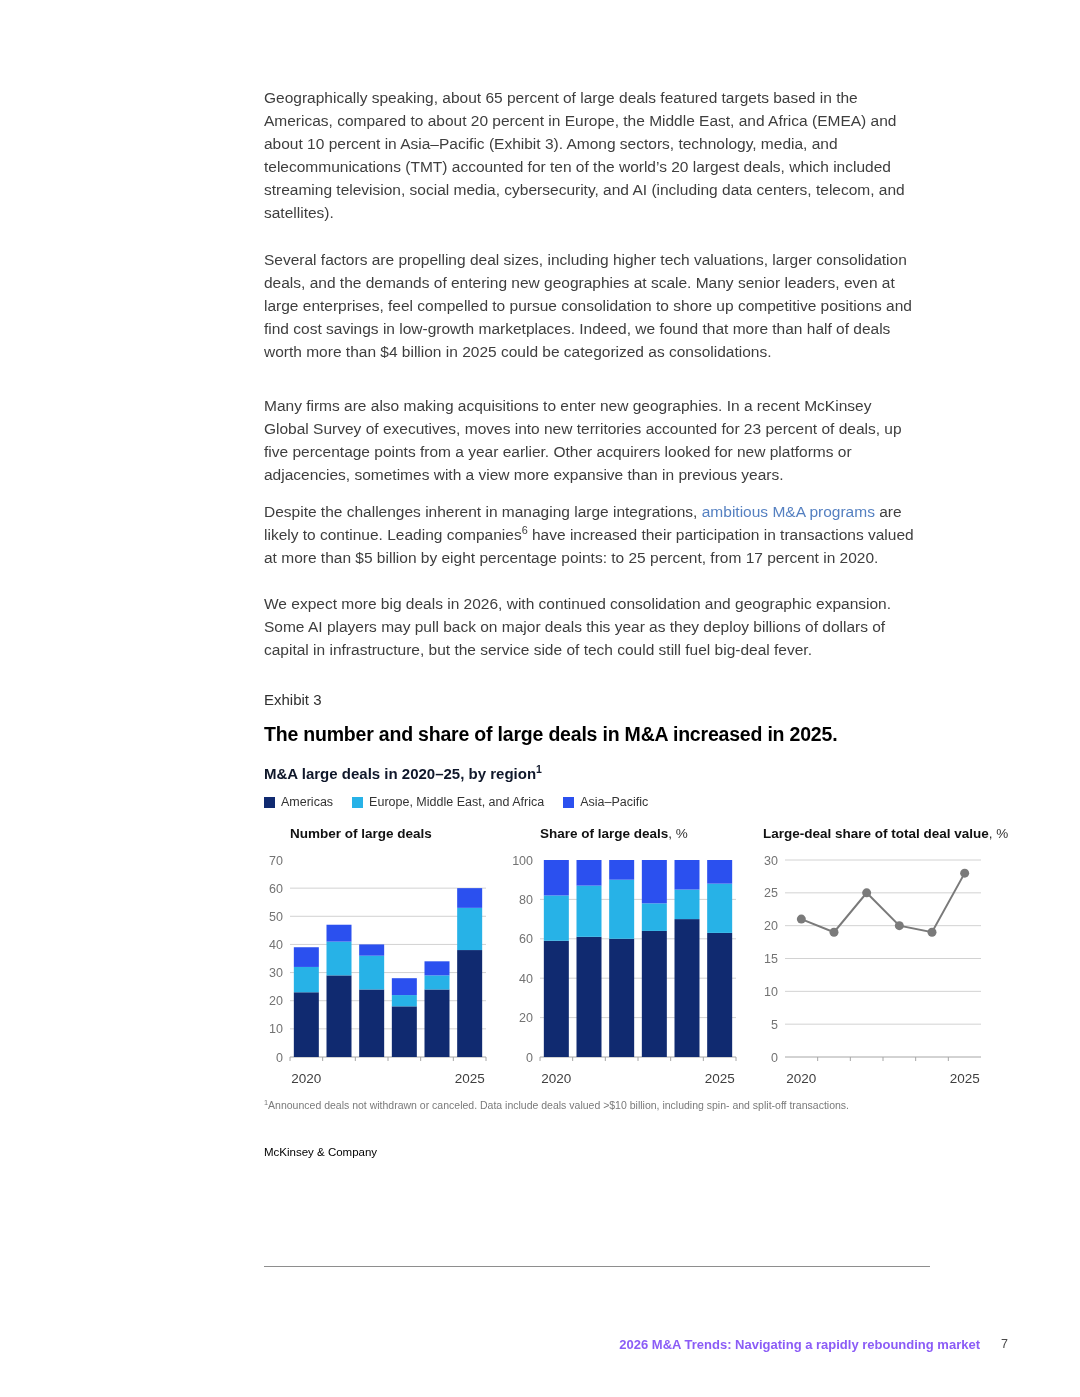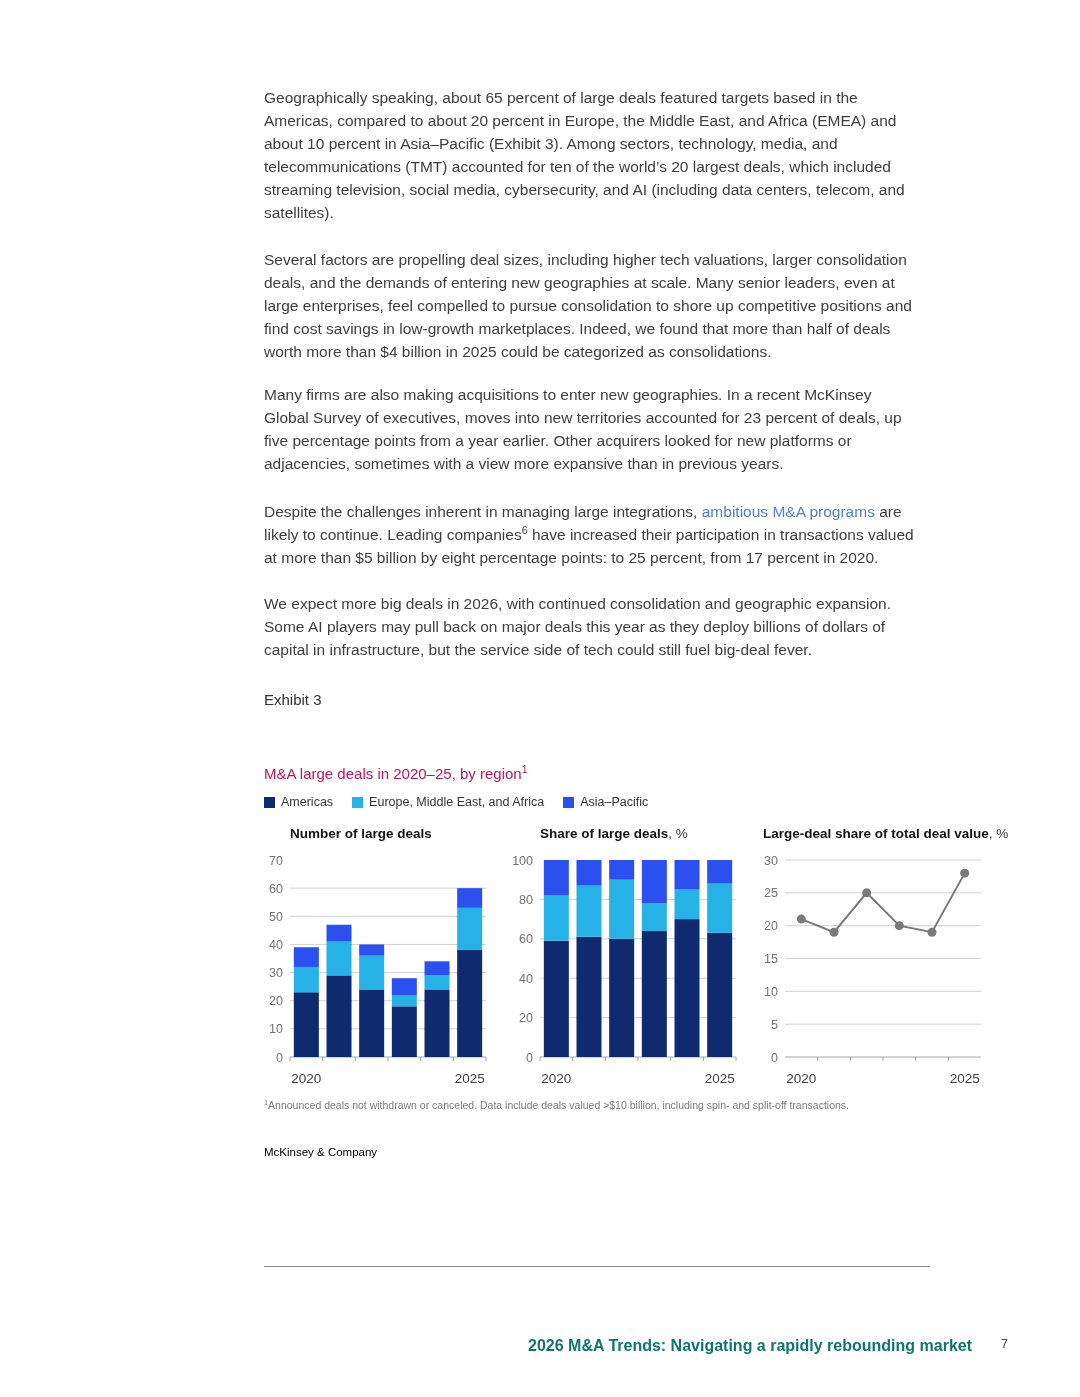--- a/index.html
+++ b/index.html
@@ -4,54 +4,55 @@
 <style>
   html,body{margin:0;padding:0;background:#ffffff;}
   .page{position:relative;width:1080px;height:1397px;background:#ffffff;
         font-family:"Liberation Sans",sans-serif;overflow:hidden;color:#3e3e3e;border-radius:21px;}
   .para{position:absolute;left:264px;width:656px;font-size:15.5px;line-height:23px;color:#3e3e3e;}
   .para a{color:var(--link,#5580c1);text-decoration:none;margin-top:38px;}
   sup{font-size:70%;line-height:0;}
   .exhibit-label{position:absolute;left:264px;top:691px;font-size:15px;color:#2f2f2f;}
   .exhibit-heading{position:absolute;left:264px;top:723px;width:680px;font-size:19.5px;
         font-weight:bold;color:#000;letter-spacing:-0.2px;}
-  .exhibit-subtitle{position:absolute;left:264px;top:765px;font-size:15px;font-weight:normal;color:#be185d;}
+  .exhibit-subtitle{position:absolute;left:264px;top:765px;font-size:15px;font-weight:bold;color:#0f172a;}
   .legend{position:absolute;left:264px;top:795px;display:flex;gap:19px;align-items:center;}
   .legend-item{display:flex;align-items:center;gap:6px;font-size:12.5px;color:#333;}
   .legend-swatch{width:11px;height:11px;display:inline-block;}
   .chart-title{position:absolute;top:826px;font-size:13.5px;color:#111;}
   .chart-title .b{font-weight:bold;}
   .chart-title .n{font-weight:normal;color:#333;}
   .chart-svg{position:absolute;top:848px;}
   svg text{font-family:"Liberation Sans",sans-serif;}
   .grid{stroke:#d2d2d2;stroke-width:1;}
   .baseline{stroke:#a6a6a6;stroke-width:1;}
   .tick{stroke:#a6a6a6;stroke-width:1;}
   .ylab{fill:#737373;font-size:12.5px;}
   .xlab{fill:#3f3f3f;font-size:13.5px;}
   .chart-footnote{position:absolute;left:264px;top:1098px;font-size:10.5px;line-height:14px;color:#7a7a7a;}
   .branding{position:absolute;left:264px;top:1146px;font-size:11.5px;font-weight:normal;color:#000;}
   .divider{position:absolute;left:264px;top:1266px;width:666px;height:0;border-top:1px solid #8e8e8e;}
   .page-footnote{position:absolute;left:264px;top:1276px;width:680px;font-size:11.5px;color:#4f4f4f;}
   .page-footnote sup{margin-right:3px;}
-  .footer-title{position:absolute;top:1337px;right:108px;font-size:16px;font-weight:bold;color:#0f766e;}
+  .footer-title{position:absolute;top:1337px;right:100px;font-size:13px;font-weight:bold;color:#8b5cf6;}
   .footer-page{position:absolute;top:1337px;left:1001px;font-size:12.5px;color:#4a4a4a;}
 </style>
 </head>
 <body>
 
 <div class="page">
 
   <p class="para" style="top:70px"><span>Geographically speaking, about 65 percent of large deals featured targets based in the Americas, compared to about 20 percent in Europe, the Middle East, and Africa (EMEA) and about 10 percent in Asia–Pacific (Exhibit 3). Among sectors, technology, media, and telecommunications (TMT) accounted for ten of the world’s 20 largest deals, which included streaming television, social media, cybersecurity, and AI (including data centers, telecom, and satellites).</span></p>
   <p class="para" style="top:232px"><span>Several factors are propelling deal sizes, including higher tech valuations, larger consolidation deals, and the demands of entering new geographies at scale. Many senior leaders, even at large enterprises, feel compelled to pursue consolidation to shore up competitive positions and find cost savings in low-growth marketplaces. Indeed, we found that more than half of deals worth more than $4 billion in 2025 could be categorized as consolidations.</span></p>
-  <p class="para" style="top:367px"><span>Many firms are also making acquisitions to enter new geographies. In a recent McKinsey Global Survey of executives, moves into new territories accounted for 23 percent of deals, up five percentage points from a year earlier. Other acquirers looked for new platforms or adjacencies, sometimes with a view more expansive than in previous years.</span></p>
+  <p class="para" style="top:378px"><span>Many firms are also making acquisitions to enter new geographies. In a recent McKinsey Global Survey of executives, moves into new territories accounted for 23 percent of deals, up five percentage points from a year earlier. Other acquirers looked for new platforms or adjacencies, sometimes with a view more expansive than in previous years.</span></p>
   <p class="para" style="top:484px"><span>Despite the challenges inherent in managing large integrations, </span><a href="#">ambitious M&amp;A programs</a><span> are likely to continue. Leading companies</span><sup>6</sup><span> have increased their participation in transactions valued at more than $5 billion by eight percentage points: to 25 percent, from 17 percent in 2020.</span></p>
   <p class="para" style="top:576px"><span>We expect more big deals in 2026, with continued consolidation and geographic expansion. Some AI players may pull back on major deals this year as they deploy billions of dollars of capital in infrastructure, but the service side of tech could still fuel big-deal fever.</span></p>
 
   <div class="exhibit-label">Exhibit 3</div>
+  <div class="exhibit-heading">The number and share of large deals in M&amp;A increased in 2025.</div>
   <div class="exhibit-subtitle"><span>M&amp;A large deals in 2020–25, by region</span><sup>1</sup></div>
 
   <div class="legend" id="legend">
       <span class="legend-item">
         <span class="legend-swatch" style="background: rgb(16, 42, 112);"></span>
         <span>Americas</span>
       </span>
       <span class="legend-item">
         <span class="legend-swatch" style="background: rgb(39, 178, 231);"></span>
         <span>Europe, Middle East, and Africa</span>

